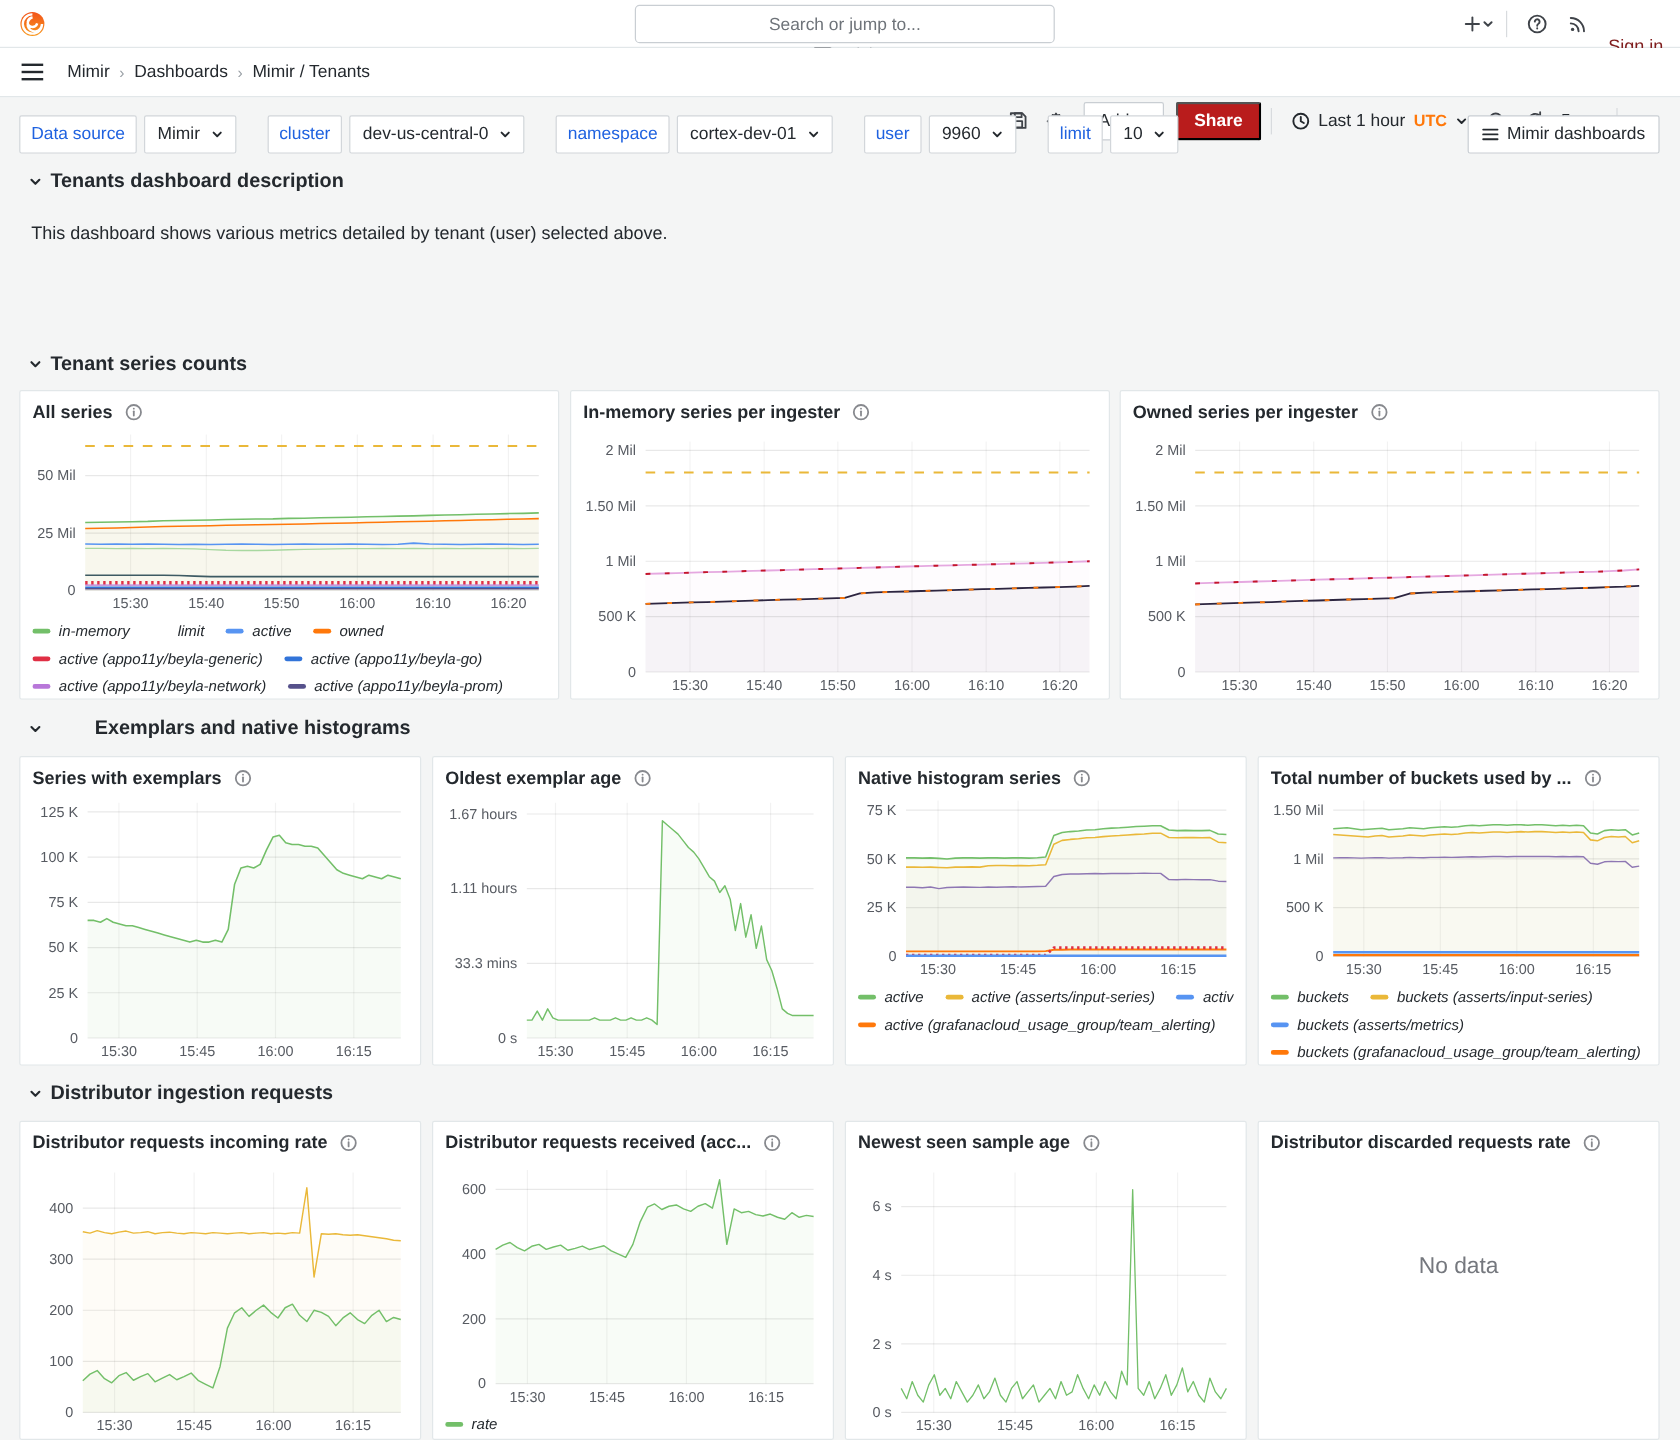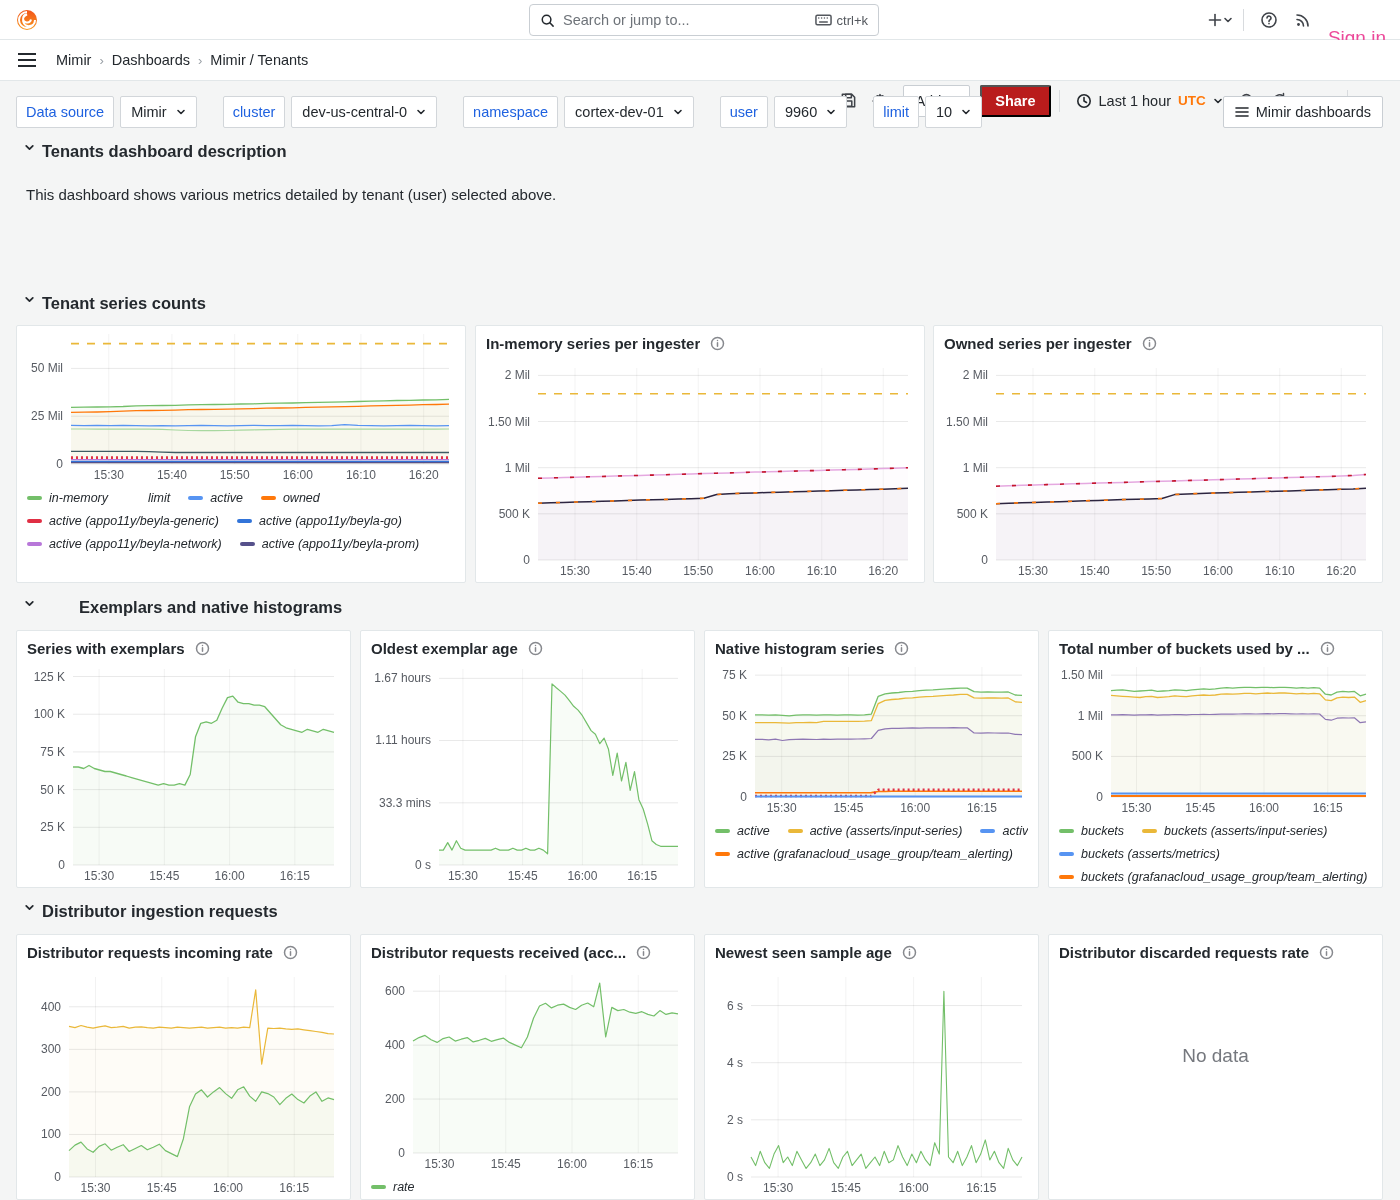--- a/index.html
+++ b/index.html
@@ -3,27 +3,27 @@
 <meta charset="utf-8">
 <style>
   * { margin:0; padding:0; box-sizing:border-box; }
   html,body { width:1400px; height:1200px; overflow:hidden; background:#F4F5F5;
     font-family:"Liberation Sans", sans-serif; color:#24292E; }
   .bar { position:absolute; left:0; width:1400px; background:#FFFFFF; border-bottom:1px solid #E2E7E9; }
   #topnav { top:0; height:40px; }
   #subnav { top:40px; height:41px; display:flex; align-items:center; }
   .logo { position:absolute; left:14px; top:7px; width:26px; height:26px; cursor:pointer; }
   .searchbox { position:absolute; left:529px; top:4px; width:350px; height:32px; border:1px solid #C9CED3;
-    border-radius:4px; display:flex; align-items:center; padding:0 10px; gap:8px; background:#fff; cursor:text; }
+    border-radius:4px; display:flex; align-items:center; padding:0 10px; gap:8px; background:#fff; cursor:text;flex-direction:column; }
   .searchbox .ph { color:#6E7379; font-size:14.5px; flex:1; }
   .kbd { display:flex; align-items:center; gap:5px; color:#54585E; font-size:13px; }
   .topnav-right { position:absolute; right:14px; top:0; height:40px; display:flex; align-items:center; gap:4px; }
   .icon-btn { width:30px; height:30px; display:flex; align-items:center; justify-content:center; color:#3F4349; cursor:pointer; }
   .vdiv { width:1px; height:22px; background:#D8DBDE; margin:0 6px; }
-  .signin { font-size:19px; color:#ec4899; cursor:pointer; margin-left:6px; white-space:nowrap;margin-top:36px; }
+  .signin { font-size:15px; color:#7f1d1d; cursor:pointer; margin-left:6px; white-space:nowrap;margin-top:36px; }
   .plusgrp { display:flex; align-items:center; cursor:pointer; color:#3F4349; }
   .hamb { width:30px; height:30px; margin-left:12px; display:flex; flex-direction:column; justify-content:center; gap:4px; cursor:pointer; }
   .hamb span { display:block; width:18px; height:2px; background:#24292E; margin-left:6px; }
   .crumbs { display:flex; align-items:center; gap:8px; margin-left:14px; font-size:14.5px; }
   .crumb { cursor:pointer; white-space:nowrap; }
   .crumb-sep { color:#9AA0A6; font-size:13px; }
   .subnav-right { position:absolute; right:14px; top:40px; height:41px; display:flex; align-items:center; gap:2px; }
   .btn-outline { height:32px; border:1px solid #C9CED3; border-radius:2px; background:#fff; display:inline-flex;
     align-items:center; gap:7px; padding:0 11px; font-size:14.5px; cursor:pointer; color:#24292E; white-space:nowrap; }
   .btn-primary { height:32px; border-radius:2px; background:#b91c1c; color:#fff; display:inline-flex;
@@ -32,21 +32,21 @@
   .tz { color:#FF780A; font-size:13.5px; font-weight:bold; }
   .refresh-int { display:flex; align-items:center; gap:4px; font-size:14.5px; cursor:pointer; padding:0 4px; }
   
   #varrow { position:absolute; left:16px; top:96px; display:flex; align-items:center; gap:26px; }
   .vargrp { display:flex; align-items:center; gap:6px; }
   .var-label { height:32px; display:flex; align-items:center; padding:0 9px; background:#fff;
     border:1px solid #D2D6DA; border-radius:2px; color:#1F62E0; font-size:14.5px; }
   .var-value { height:32px; display:flex; align-items:center; gap:9px; padding:0 10px; background:#fff;
     border:1px solid #D2D6DA; border-radius:2px; font-size:14.5px; cursor:pointer; white-space:nowrap; }
   #mimir-dash-btn { position:absolute; right:17px; top:96px; }
-  .sec-head { position:absolute; display:flex; gap:7px; font-size:16.5px; font-weight:bold; cursor:pointer; }
+  .sec-head { position:absolute; display:flex; align-items:center; gap:7px; font-size:16.5px; font-weight:bold; cursor:pointer; }
   .desc-text { position:absolute; left:26px; top:186px; font-size:15px; }
   .panel { position:absolute; background:#fff; border:1px solid #E2E7E9; border-radius:2px; }
   .panel-h { height:28px; display:flex; align-items:center; padding:7px 10px 0; gap:10px; }
   .panel-title { font-size:15px; font-weight:bold; color:#24292E; white-space:nowrap; overflow:hidden; }
   .chart { margin:0 6px; }
   .legend { padding:2px 10px 0; overflow:hidden;font-style:italic; }
   .legend-row { display:flex; gap:18px; height:23px; align-items:center; white-space:nowrap; overflow:hidden; }
   .legend-item { display:flex; align-items:center; gap:7px; flex:none; font-size:12.5px; color:#24292E; cursor:pointer; }
   .sw { width:15px; height:4px; border-radius:2px; flex:none; }
   .sw.dashed { background:none !important; }
@@ -270,20 +270,28 @@
 </div>
 
 <div class="sec-head" style="left:24px; top:902px;">
   <svg class="ic" width="11" height="11" viewBox="0 0 10 10">
       <polyline points="2,3.5 5,6.5 8,3.5"></polyline>
     </svg>
   <span>Distributor ingestion requests</span>
 </div>
 
 <div class="panel" style="left:16px; top:325px; width:450px; height:258px;">
+  <div class="panel-h">
+    <span class="panel-title">All series</span>
+    <svg class="ic" width="15" height="15" viewBox="0 0 16 16" style="color:#87898E">
+        <circle cx="8" cy="8" r="6.4"></circle>
+        <line x1="8" y1="7.2" x2="8" y2="11"></line>
+        <line x1="8" y1="4.8" x2="8" y2="4.9"></line>
+      </svg>
+  </div>
   <div class="chart">
       <svg width="436" height="158">
         <line x1="85.80000000000001" y1="8" x2="85.80000000000001" y2="138" stroke="rgba(0,0,0,0.05)"></line>
         <text x="85.80000000000001" y="153" text-anchor="middle" font-size="12" fill="#575B62">15:30</text>
         <line x1="148.926" y1="8" x2="148.926" y2="138" stroke="rgba(0,0,0,0.05)"></line>
         <text x="148.926" y="153" text-anchor="middle" font-size="12" fill="#575B62">15:40</text>
         <line x1="211.674" y1="8" x2="211.674" y2="138" stroke="rgba(0,0,0,0.05)"></line>
         <text x="211.674" y="153" text-anchor="middle" font-size="12" fill="#575B62">15:50</text>
         <line x1="274.79999999999995" y1="8" x2="274.79999999999995" y2="138" stroke="rgba(0,0,0,0.05)"></line>
         <text x="274.79999999999995" y="153" text-anchor="middle" font-size="12" fill="#575B62">16:00</text>

